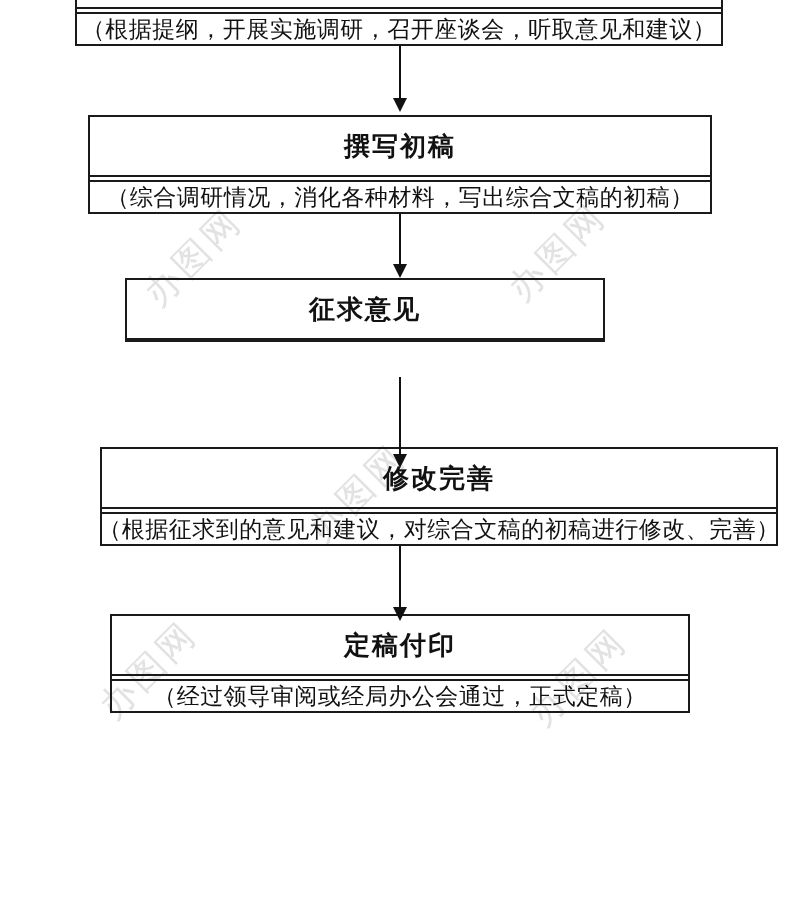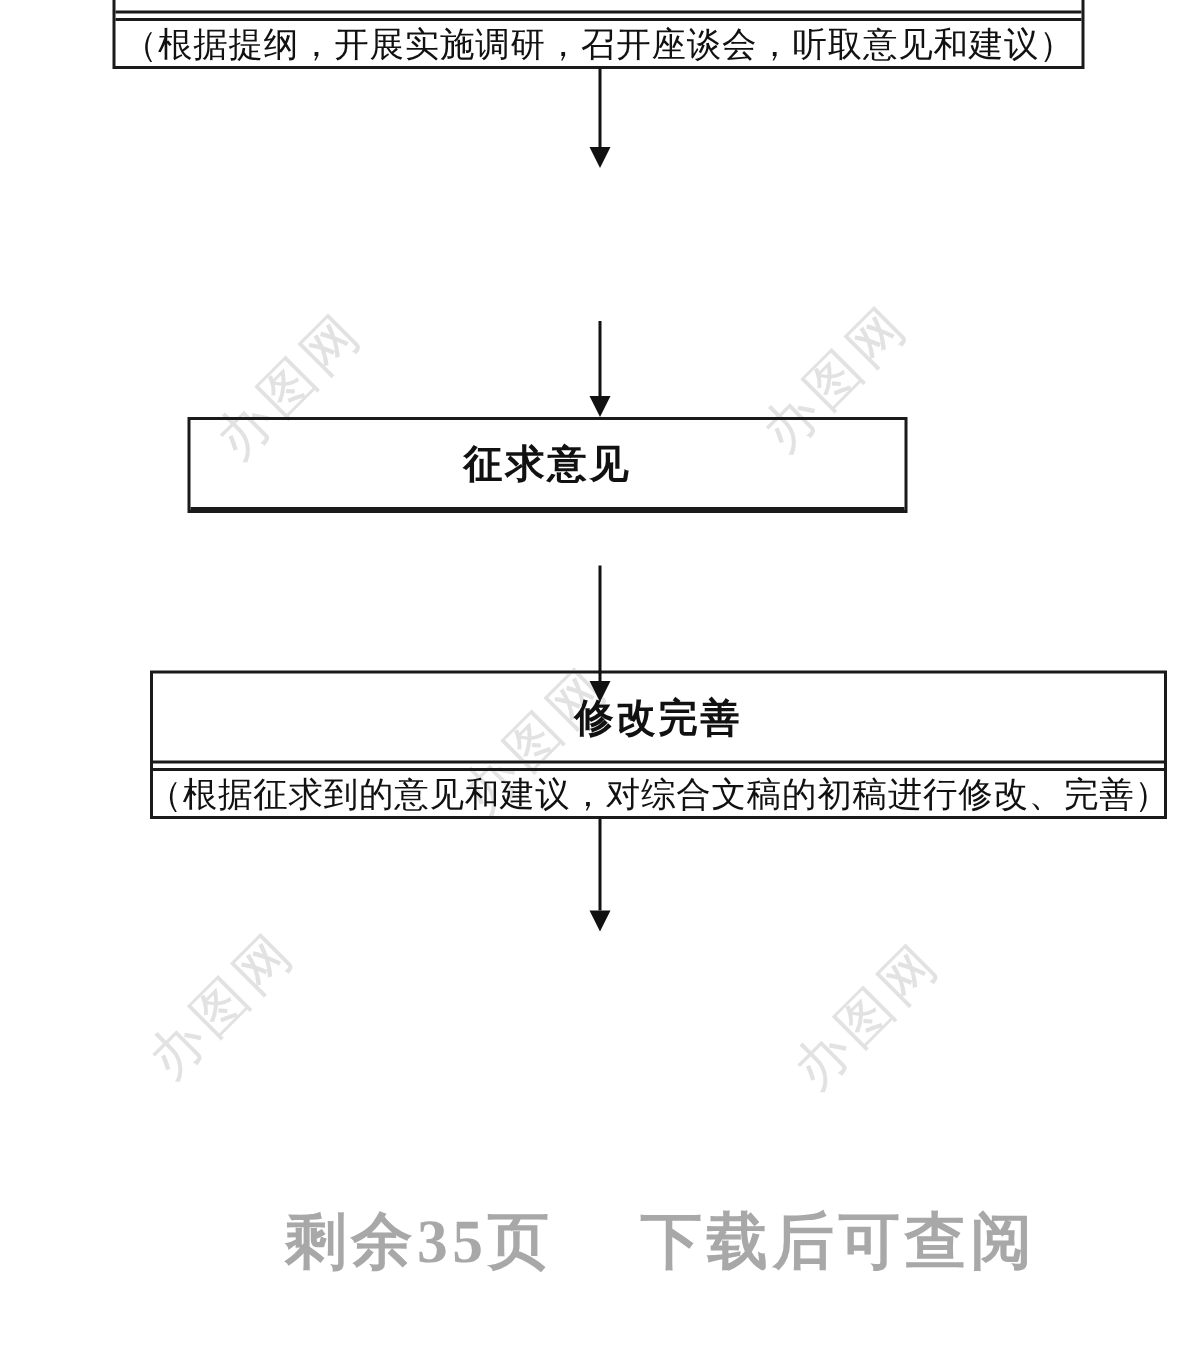--- a/index.html
+++ b/index.html
@@ -103,20 +103,24 @@
   <div class="stage" id="stage-1">
     <div class="stage-title"></div>
     <div class="stage-sub">（根据提纲，开展实施调研，召开座谈会，听取意见和建议）</div>
   </div>
 
   <div class="arrow" id="arrow-1">
     <div class="shaft"></div>
     <div class="head"></div>
   </div>
 
+  <div class="stage" id="stage-2">
+    <div class="stage-title">撰写初稿</div>
+    <div class="stage-sub">（综合调研情况，消化各种材料，写出综合文稿的初稿）</div>
+  </div>
 
   <div class="arrow" id="arrow-2">
     <div class="shaft"></div>
     <div class="head"></div>
   </div>
 
   <div class="stage" id="stage-3">
     <div class="stage-title">征求意见</div>
   </div>
 
@@ -128,25 +132,25 @@
   <div class="stage" id="stage-4">
     <div class="stage-title">修改完善</div>
     <div class="stage-sub">（根据征求到的意见和建议，对综合文稿的初稿进行修改、完善）</div>
   </div>
 
   <div class="arrow" id="arrow-4">
     <div class="shaft"></div>
     <div class="head"></div>
   </div>
 
+  <div class="stage" id="stage-5">
+    <div class="stage-title">定稿付印</div>
+    <div class="stage-sub">（经过领导审阅或经局办公会通过，正式定稿）</div>
+  </div>
 
   <div class="wm" id="wm-1">办图网</div>
   <div class="wm" id="wm-2">办图网</div>
   <div class="wm" id="wm-3">办图网</div>
   <div class="wm" id="wm-4">办图网</div>
   <div class="wm" id="wm-5">办图网</div>
 
-  <div class="footer">
-    <span>剩余35页</span>
-    <span>下载后可查阅</span>
-  </div>
 
 </div>
 
 </body></html>

